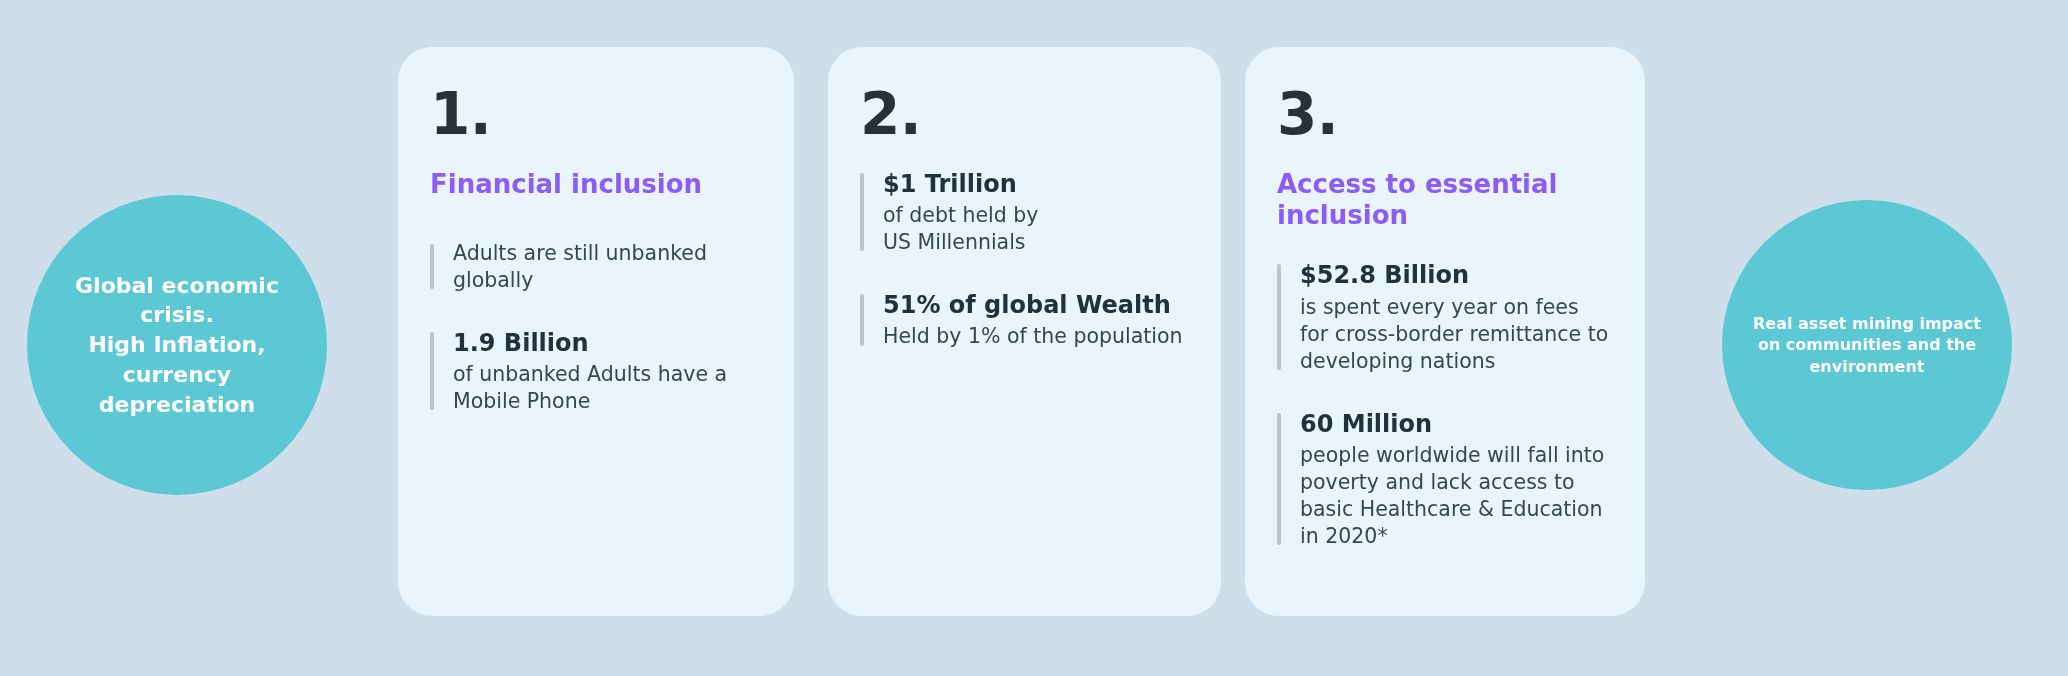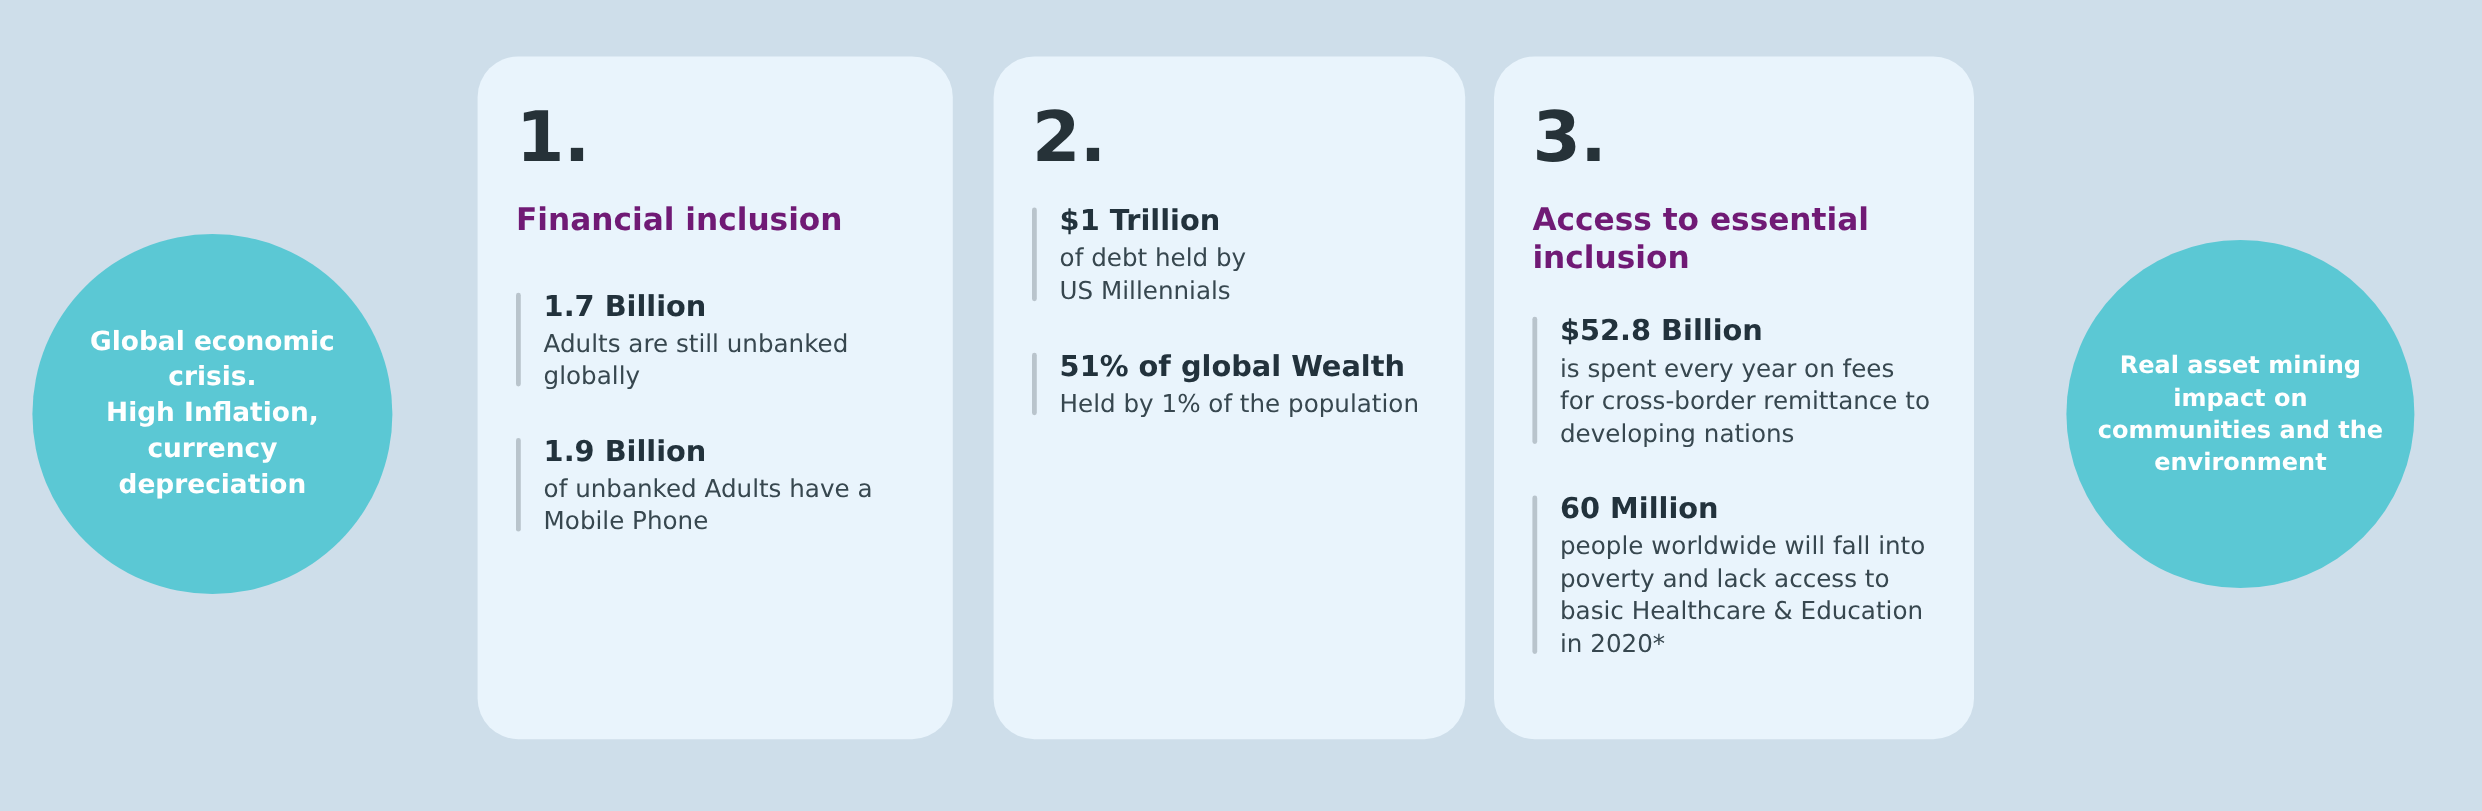--- a/index.html
+++ b/index.html
@@ -49,21 +49,21 @@
     width: 230px;
   }
 
   #circle-right {
     left: 1722px;
     top: 200px;
     width: 290px;
     height: 290px;
   }
   #circle-right .circle-text {
-    font-size: 20px;
+    font-size: 16px;
     width: 250px;
   }
 
   
   .card {
     position: absolute;
     top: 47px;
     height: 569px;
     background: #e9f4fc;
     border-radius: 34px;
@@ -79,21 +79,21 @@
     font-weight: bold;
     color: #263238;
     line-height: 1;
     letter-spacing: -0.5px;
     margin: 0 0 26px 0;
   }
 
   .card-title {
     font-size: 26px;
     font-weight: bold;
-    color: #701a75;
+    color: #8b5cf6;
     line-height: 1.18;
     margin: 0 0 40px 0;
   }
   #card-3 .card-title { margin-bottom: 30px; }
 
   .stat-list {
     display: block;
   }
   .stat {
     position: relative;
@@ -134,21 +134,20 @@
     <div class="circle-text">Global economic crisis.
 High Inflation, currency depreciation</div>
   </div>
 
   <div class="card" id="card-1">
     <div class="card-number">1.</div>
     <div class="card-title">Financial inclusion</div>
     <div class="stat-list">
       <div class="stat">
         <span class="stat-bar"></span>
-        <div class="stat-value">1.7 Billion</div>
         <div class="stat-desc">Adults are still unbanked globally</div>
       </div>
       <div class="stat">
         <span class="stat-bar"></span>
         <div class="stat-value">1.9 Billion</div>
         <div class="stat-desc">of unbanked Adults have a Mobile Phone</div>
       </div>
     </div>
   </div>
 

